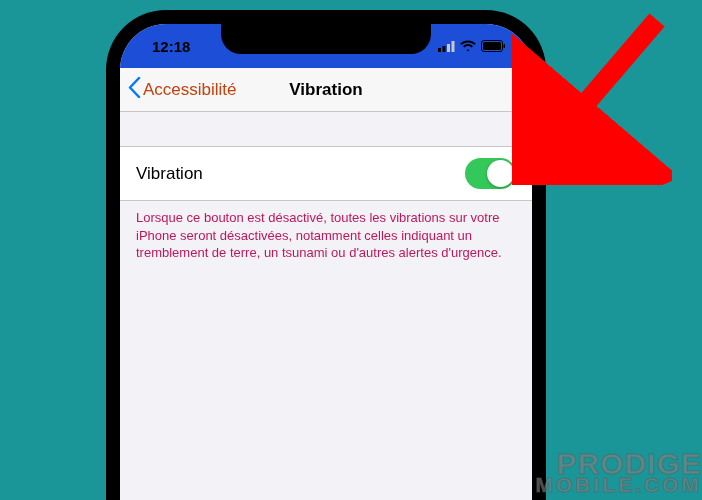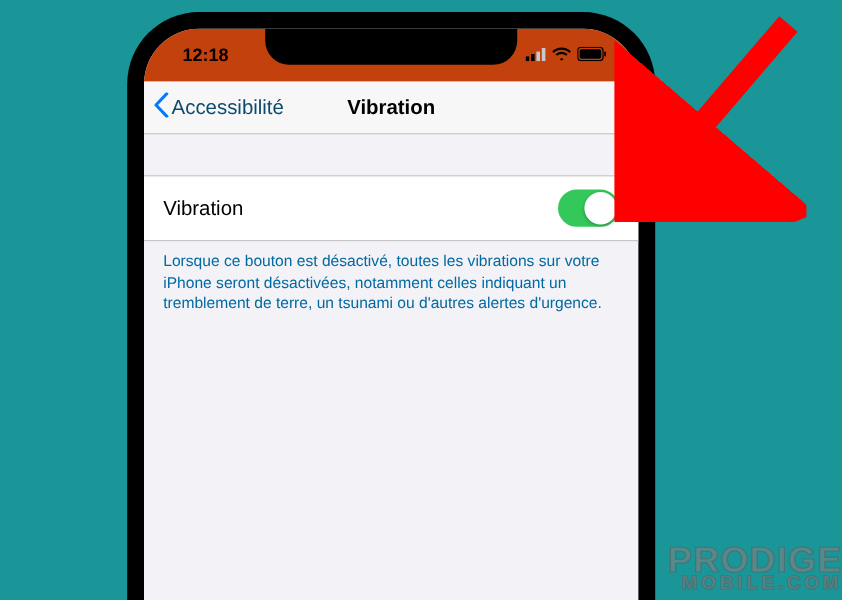--- a/index.html
+++ b/index.html
@@ -40,21 +40,21 @@
     border-bottom-left-radius: 20px;
     border-bottom-right-radius: 20px;
     z-index: 10;
   }
   .status-bar {
     height: 44px;
     display: flex;
     justify-content: space-between;
     align-items: center;
     padding: 0 26px 0 32px;
-    background: #c2410c;
+    background: #1d4ed8;
     font-weight: 600;
     font-size: 15px;
     color: #000;
   }
   .status-right {
     display: flex;
     align-items: center;
     gap: 5px;
   }
   .nav-bar {
@@ -62,21 +62,21 @@
     background: #f7f7f7;
     border-bottom: 1px solid #c6c6c8;
     display: flex;
     align-items: center;
     position: relative;
     padding: 0 8px;
   }
   .back-btn {
     display: flex;
     align-items: center;
-    color: #0c4a6e;
+    color: #c2410c;
     font-size: 17px;
     cursor: pointer;
   }
   .back-chevron { margin-right: 2px; }
   .nav-title {
     position: absolute;
     left: 0; right: 0;
     text-align: center;
     font-size: 17px;
     font-weight: 600;
@@ -112,21 +112,21 @@
     width: 27px;
     height: 27px;
     border-radius: 50%;
     background: #fff;
     box-shadow: 0 1px 3px rgba(0,0,0,0.3);
   }
   .footer-text {
     padding: 8px 16px 0 16px;
     font-size: 13px;
     line-height: 1.35;
-    color: #0369a1;
+    color: #be185d;
   }
   .arrow {
     position: absolute;
     top: 5px;
     right: 30px;
     pointer-events: none;
   }
   .watermark {
     position: absolute;
     right: 0;
@@ -134,21 +134,21 @@
     font-family: Arial, sans-serif;
     font-weight: 900;
     font-size: 30px;
     letter-spacing: 1px;
     color: rgba(128,128,128,0.6);
     -webkit-text-stroke: 1px rgba(90,90,90,0.5);
     text-align: right;
     line-height: 0.85;
   }
   .watermark .sub {
-    font-size: 16px;
+    font-size: 21px;
     letter-spacing: 3px;
     display: block;
   }
 </style>
 </head>
 <body>
 
 <div class="phone">
   <div class="screen">
     <div class="notch"></div>

